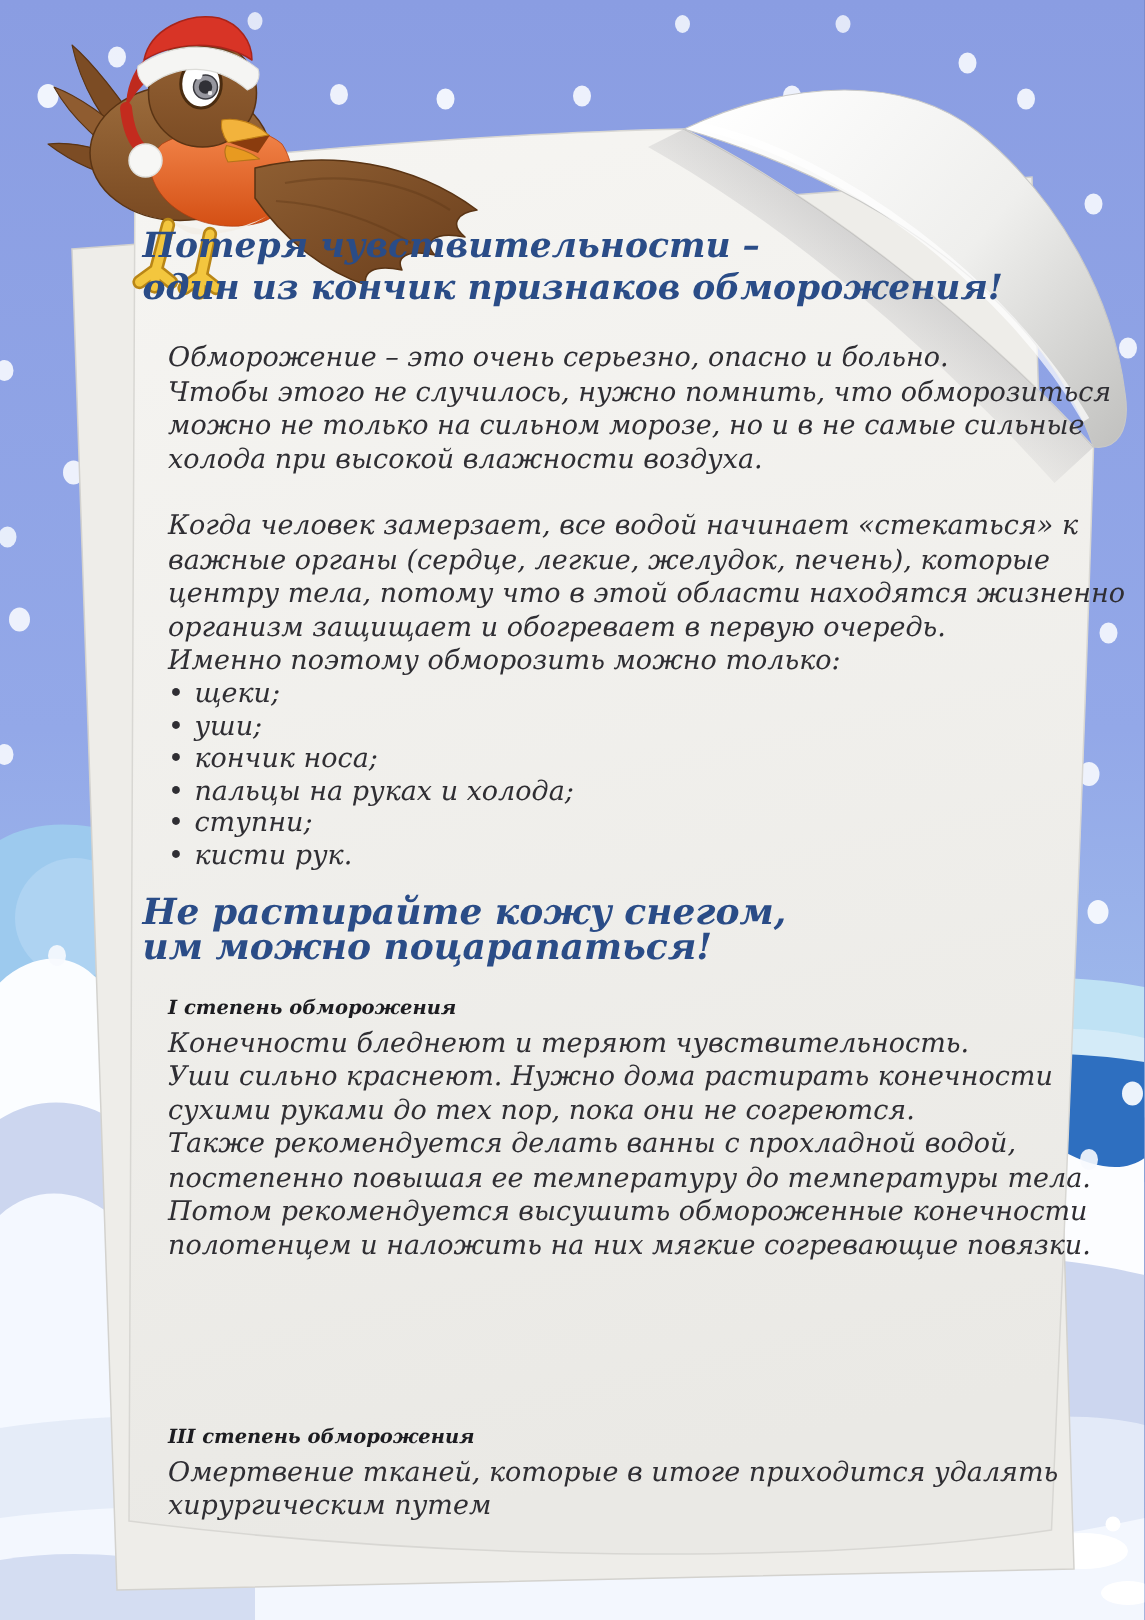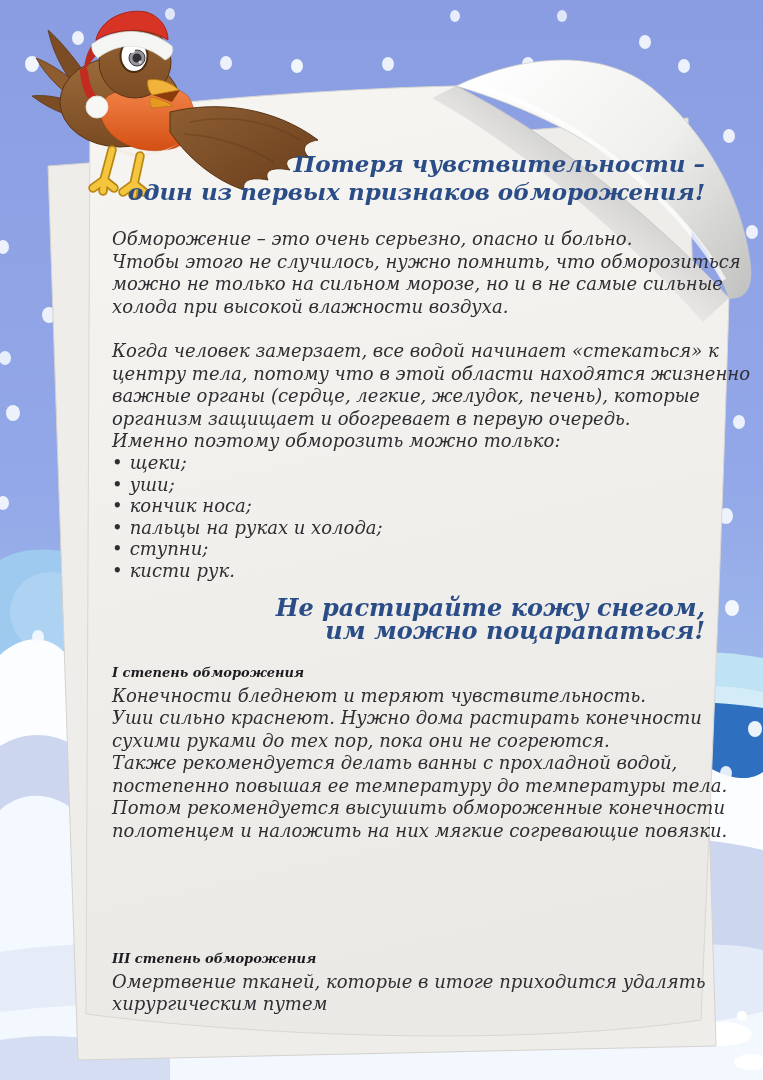--- a/index.html
+++ b/index.html
@@ -8,21 +8,21 @@
     font-family:"DejaVu Serif",serif;
     background:var(--background-top,#8c9fe3);
   }
   svg.bg{position:absolute;left:0;top:0;display:block;}
   .txt{
     position:absolute;left:112px;width:592px;
     font-style:italic;color:var(--body-text,#2f2e33);
     font-size:18px;line-height:22.5px;
   }
   .txt .line{white-space:nowrap;}
-  .centered{left:95px;width:610px;text-align:right;}
+  .centered{left:95px;width:610px;text-align:left;}
   .title{top:150px;font-weight:bold;font-size:23px;line-height:28px;color:var(--title-blue,#2a4c87);}
   .p-intro{top:228px;}
   .p-heat{top:340px;}
   .zones{top:452px;line-height:21.5px;}
   .zones .bullet{margin-right:7px;}
   .note{top:596px;font-weight:bold;font-size:24px;line-height:23px;color:var(--title-blue,#2a4c87);}
   .sec1{top:662px;}
   .sec2{top:864px;}
   .sec3{top:948px;}
   .sec-heading{font-weight:bold;font-style:italic;color:var(--heading-black,#1c1c20);font-size:13px;line-height:22.5px;white-space:nowrap;}
@@ -166,34 +166,34 @@
         <path d="M112,150 L104,180 M104,180 L93,188 M104,180 L103,191 M104,180 L114,188" stroke="#b98616" stroke-width="9.5"></path>
         <path d="M112,150 L104,180 M104,180 L93,188 M104,180 L103,191 M104,180 L114,188" stroke="#f3c63e" stroke-width="6"></path>
         <path d="M140,156 L134,184 M134,184 L123,192 M134,184 L133,195 M134,184 L144,192" stroke="#b98616" stroke-width="9.5"></path>
         <path d="M140,156 L134,184 M134,184 L123,192 M134,184 L133,195 M134,184 L144,192" stroke="#f3c63e" stroke-width="6"></path>
       </g>
     </g>
   </svg>
 
   <div class="txt title centered">
       <div class="line">Потеря чувствительности –</div>
-      <div class="line">один из первых признаков обморожения!</div>
+      <div class="line">один из кончик признаков обморожения!</div>
     </div>
 
   <div class="txt p-intro">
       <div class="line">Обморожение – это очень серьезно, опасно и больно.</div>
       <div class="line">Чтобы этого не случилось, нужно помнить, что обморозиться</div>
       <div class="line">можно не только на сильном морозе, но и в не самые сильные</div>
       <div class="line">холода при высокой влажности воздуха.</div>
     </div>
 
   <div class="txt p-heat">
       <div class="line">Когда человек замерзает, все водой начинает «стекаться» к</div>
+      <div class="line">важные органы (сердце, легкие, желудок, печень), которые</div>
       <div class="line">центру тела, потому что в этой области находятся жизненно</div>
-      <div class="line">важные органы (сердце, легкие, желудок, печень), которые</div>
       <div class="line">организм защищает и обогревает в первую очередь.</div>
       <div class="line">Именно поэтому обморозить можно только:</div>
     </div>
 
   <div class="txt zones">
       <div class="line"><span class="bullet">•</span><span>щеки;</span></div>
       <div class="line"><span class="bullet">•</span><span>уши;</span></div>
       <div class="line"><span class="bullet">•</span><span>кончик носа;</span></div>
       <div class="line"><span class="bullet">•</span><span>пальцы на руках и холода;</span></div>
       <div class="line"><span class="bullet">•</span><span>ступни;</span></div>

